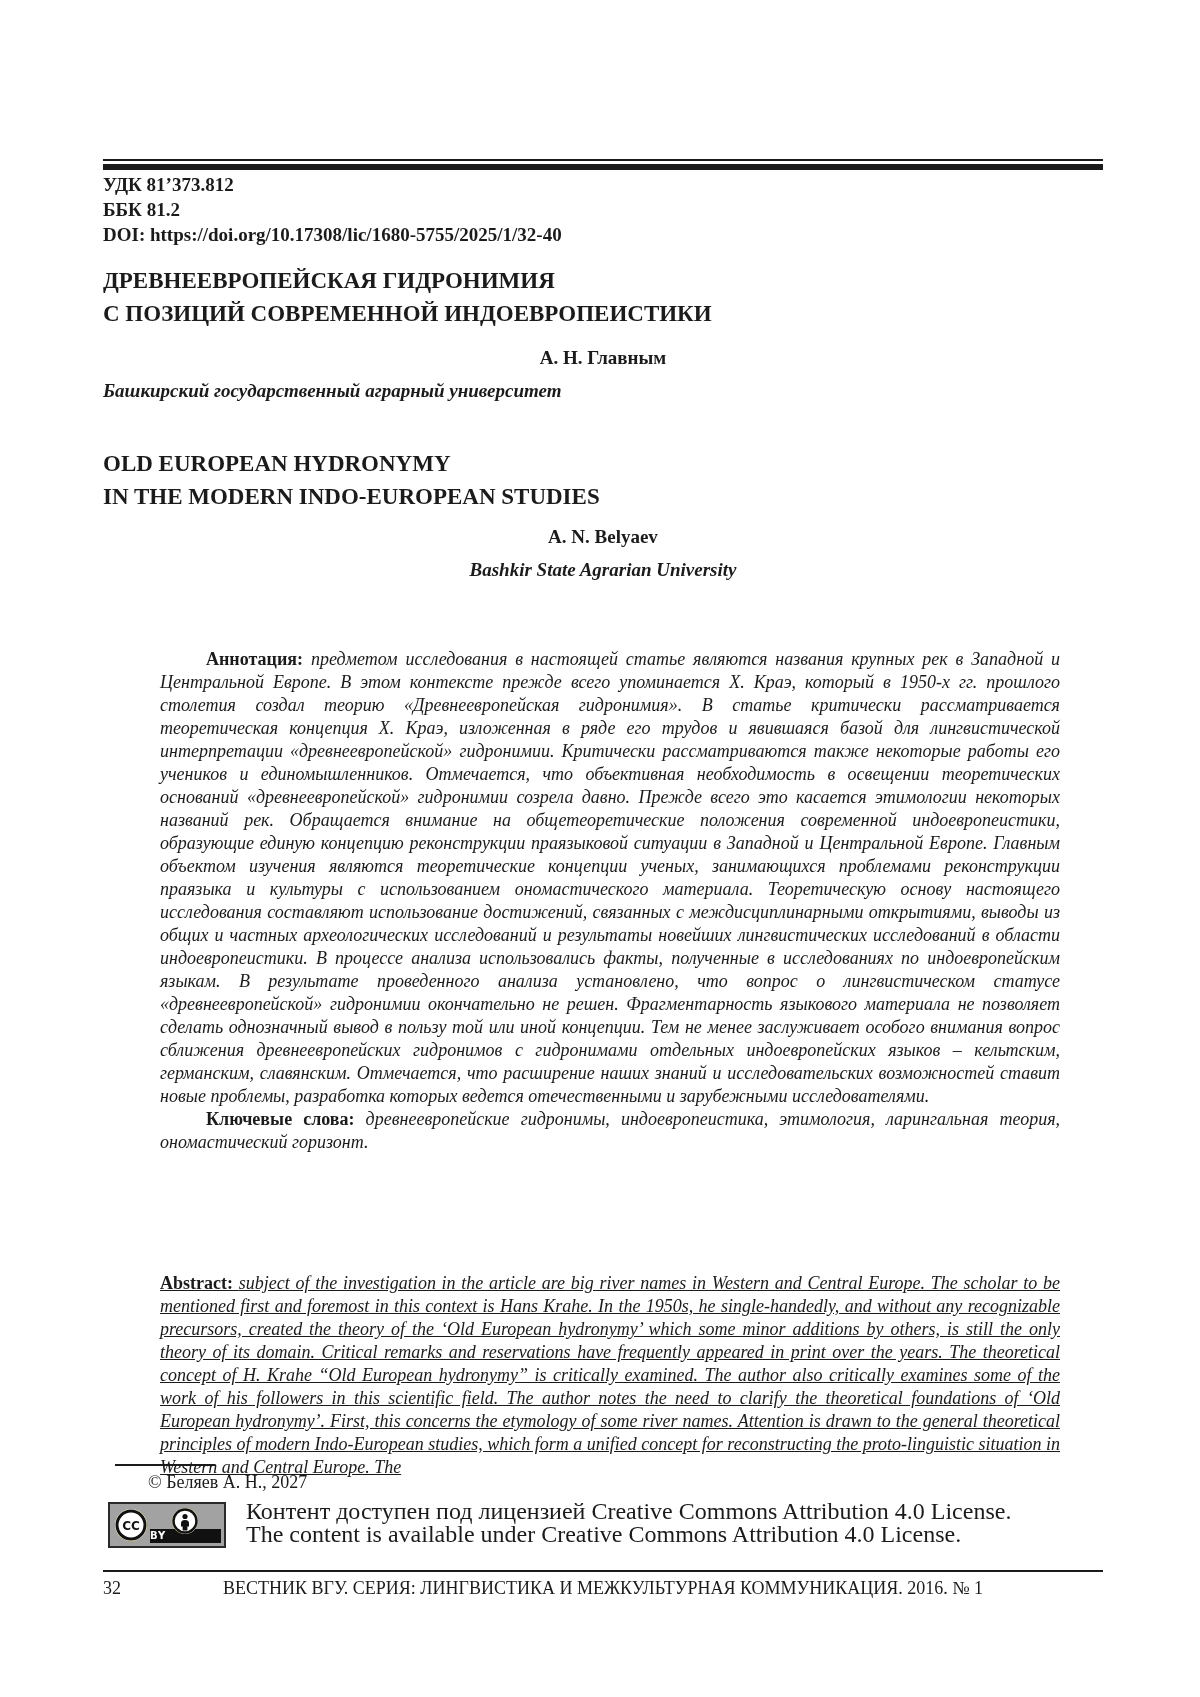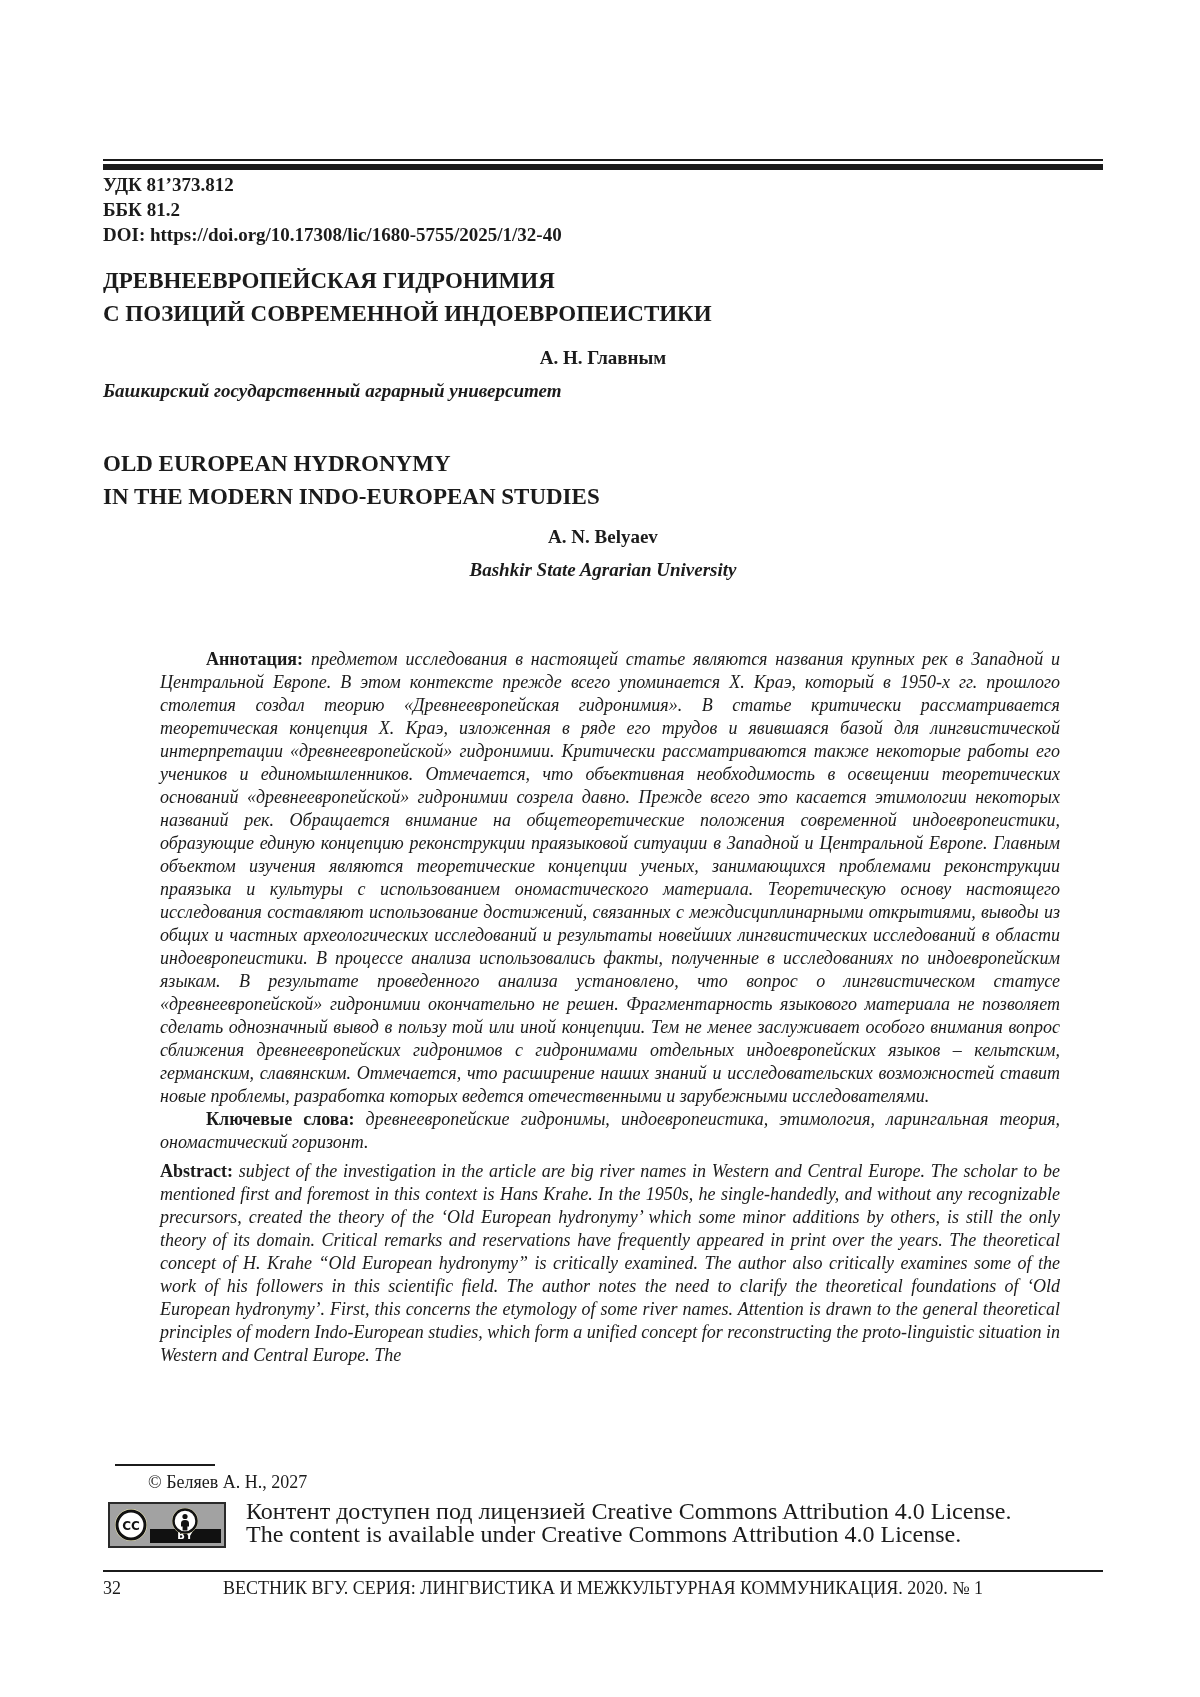--- a/index.html
+++ b/index.html
@@ -24,30 +24,30 @@
   .ru-title{left:103px;top:264px;width:1000px;text-align:left;font-weight:bold;font-size:23px;line-height:33px;}
   .ru-author{left:103px;top:347px;width:1000px;text-align:center;font-weight:bold;font-size:19px;}
   .ru-affil{left:103px;top:380px;width:1000px;text-align:left;font-weight:bold;font-style:italic;font-size:19px;}
   .en-title{left:103px;top:447px;width:1000px;text-align:left;font-weight:bold;font-size:23px;line-height:33px;}
   .en-author{left:103px;top:526px;width:1000px;text-align:center;font-weight:bold;font-size:19px;}
   .en-affil{left:103px;top:559px;width:1000px;text-align:center;font-weight:bold;font-style:italic;font-size:19px;}
   
   .annotation{left:160px;top:648px;width:900px;font-size:18px;line-height:23px;text-align:justify;}
   .annotation p{margin:0;font-style:italic;}
   .annotation .lbl{font-style:normal;font-weight:bold;margin-left:46px;}
-  .abstract-en{left:160px;top:1160px;width:900px;font-size:18px;line-height:23px;text-align:justify;}
+  .abstract-en{left:160px;top:1272px;width:900px;font-size:18px;line-height:23px;text-align:justify;text-decoration:underline;}
   .abstract-en p{margin:0;font-style:italic;}
   .abstract-en .lbl{font-style:normal;font-weight:bold;}
   
   .fn-rule{left:115px;top:1464px;width:100px;height:2px;background:#1b1b1b;}
   .copyright{left:148px;top:1472px;font-size:18px;}
   
   .cc-badge{left:108px;top:1502px;width:118px;height:46px;background:#a2a2a2;border:2px solid #2a2a2a;box-sizing:border-box;}
   .cc-badge .bar{position:absolute;left:40px;right:3px;bottom:3px;height:14px;background:#111;color:#fff;
-    font-family:"DejaVu Sans","Liberation Sans",sans-serif;font-size:10px;font-weight:bold;text-align:center;line-height:14px;letter-spacing:1px;}
+    font-family:"DejaVu Sans","Liberation Sans",sans-serif;font-size:10px;font-weight:bold;line-height:14px;letter-spacing:1px;}
   .cc-badge .circ{position:absolute;background:#fef9c3;border-radius:50%;}
   .cc-badge .c1{left:5px;top:5px;width:32px;height:32px;z-index:2;}
   .cc-badge .c2{left:62px;top:4px;width:26px;height:26px;}
   .cc-badge svg{display:block;width:100%;height:100%;}
   .license{left:246px;top:1500px;width:820px;font-size:24px;line-height:23px;}
   
   .rule-bottom{left:103px;top:1570px;width:1000px;height:2px;background:#1b1b1b;}
   .footer{left:103px;top:1578px;width:1000px;font-size:18px;}
   .footer .pageno{position:absolute;left:0;top:0;}
   .footer .journal{display:block;text-align:center;}
@@ -113,16 +113,16 @@
   </div>
 
   <div class="abs license">
     <div>Контент доступен под лицензией Creative Commons Attribution 4.0 License.</div>
     <div>The content is available under Creative Commons Attribution 4.0 License.</div>
   </div>
 
   <div class="abs rule-bottom"></div>
   <div class="abs footer">
     <span class="pageno">32</span>
-    <span class="journal">ВЕСТНИК ВГУ. СЕРИЯ: ЛИНГВИСТИКА И МЕЖКУЛЬТУРНАЯ КОММУНИКАЦИЯ. 2020. № 1</span>
+    <span class="journal">ВЕСТНИК ВГУ. СЕРИЯ: ЛИНГВИСТИКА И МЕЖКУЛЬТУРНАЯ КОММУНИКАЦИЯ. 2016. № 1</span>
   </div>
 
 </div>
 
 </body></html>

